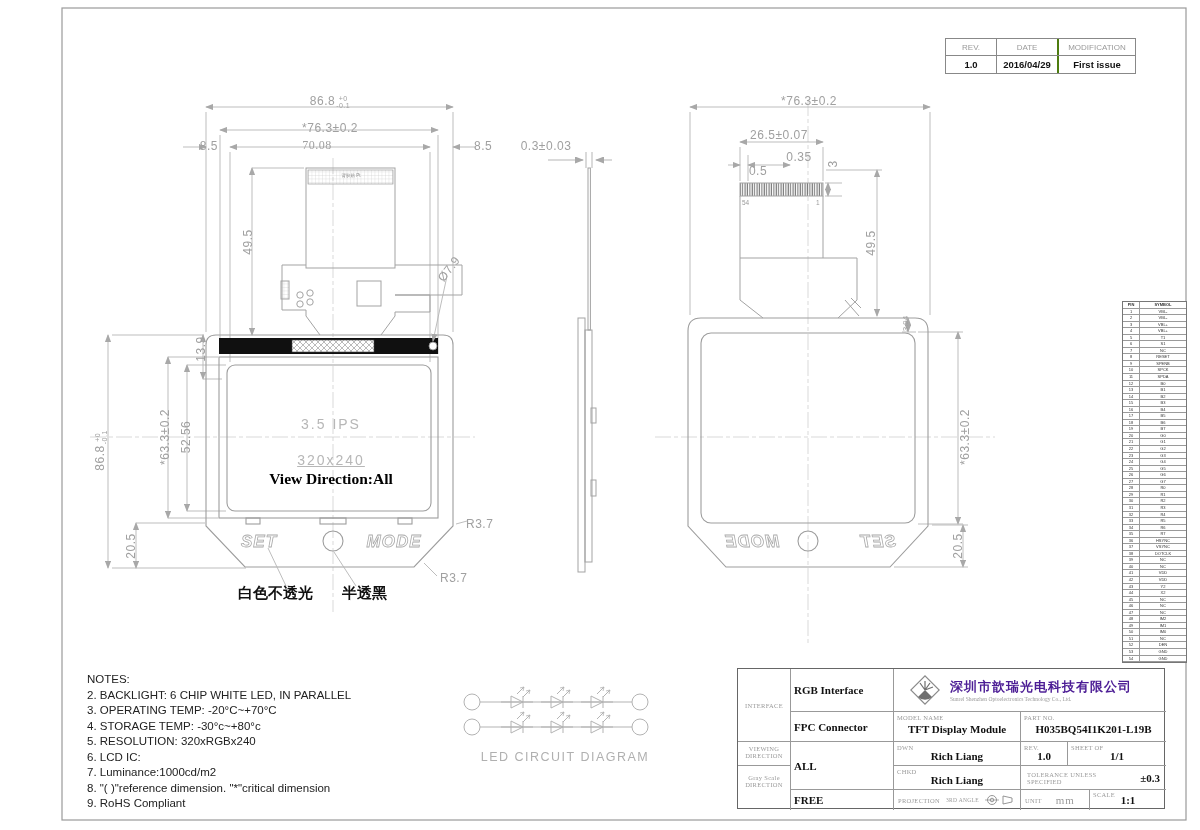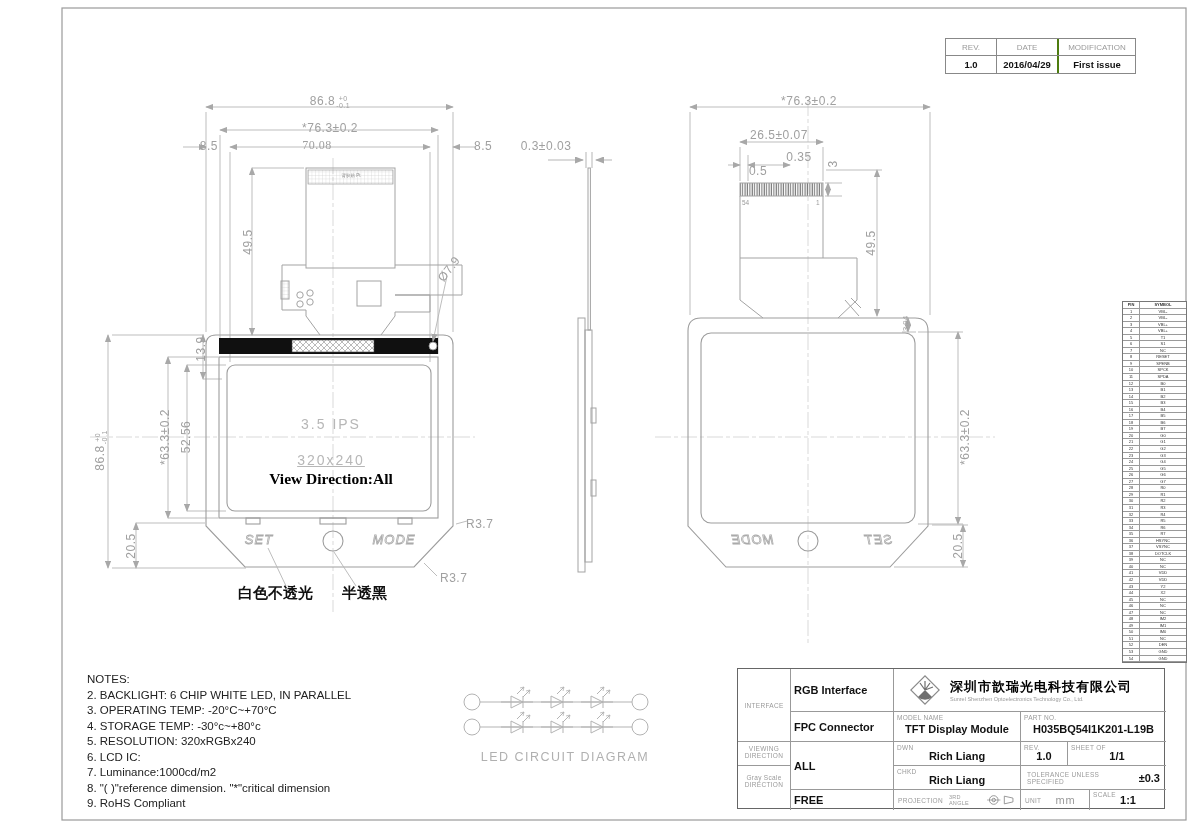--- a/index.html
+++ b/index.html
@@ -5,21 +5,21 @@
   html,body{margin:0;padding:0;background:#fff;}
   #sheet{position:relative;width:1200px;height:830px;background:#fff;overflow:hidden;
          font-family:"Liberation Sans",sans-serif;}
   .abs{position:absolute;}
   
   .dim{position:absolute;color:#a0a0a0;font-size:12px;letter-spacing:.5px;text-align:center;white-space:nowrap;}
   .vdim{transform:rotate(-90deg);transform-origin:center;}
   .tolstack{display:inline-flex;flex-direction:column;vertical-align:middle;font-size:7px;line-height:7px;margin-left:1px;}
   .micro{font-size:8px;letter-spacing:0;}
   
-  .outl{color:#c4c4c4;font-weight:normal;font-style:italic;font-size:13px;letter-spacing:1px;}
+  .outl{color:#c4c4c4;font-weight:bold;font-style:italic;font-size:17px;letter-spacing:1px;}
   @supports (-webkit-text-stroke:1px #000){
     .outl{color:transparent;-webkit-text-stroke:0.8px #aaaaaa;}
   }
   .mirror{transform:scaleX(-1);}
   
   .glass{position:absolute;color:#b7b7b7;font-size:14px;letter-spacing:2px;text-align:center;}
   .viewdir{position:absolute;color:#000;font-family:"Liberation Serif",serif;font-weight:bold;font-size:15.5px;text-align:center;}
   .cnlabel{position:absolute;color:#111;font-size:15px;font-weight:bold;white-space:nowrap;}
   
   .notes{position:absolute;left:68px;top:672px;color:#222;font-size:11.5px;line-height:15.5px;margin-left:19px;}
@@ -33,21 +33,21 @@
   
   .rev-table{position:absolute;left:945px;top:38px;width:191px;border:1px solid #888;box-sizing:border-box;}
   .rev-row{display:flex;height:17px;box-sizing:border-box;}
   .rev-row.h{border-bottom:1px solid #888;color:#9a9a9a;font-size:8px;}
   .rev-row.v{color:#111;font-size:9.5px;font-weight:bold;}
   .rev-c{display:flex;align-items:center;justify-content:center;box-sizing:border-box;}
   .rc1{width:51px;border-right:1px solid #888;}
   .rc2{width:62px;border-right:2px solid #4d7c0f;}
   .rc3{flex:1;}
   
-  .tb{position:absolute;left:737px;top:668px;width:428px;height:141px;border:1.2px solid #666;box-sizing:border-box;font-family:Liberation Sans, sans-serif;}
+  .tb{position:absolute;left:737px;top:668px;width:428px;height:141px;border:1.2px solid #666;box-sizing:border-box;font-family:Liberation Serif, serif;}
   .tbc{position:absolute;box-sizing:border-box;border-right:1px solid #999;border-bottom:1px solid #999;}
   .tbl{color:#9a9a9a;font-size:6.5px;letter-spacing:.3px;}
   .tbv{color:#111;font-size:11px;font-weight:bold;}
   .cellpad{padding:2px 3px;}
   .ledlabel{position:absolute;color:#b0b0b0;font-size:12.5px;letter-spacing:1.5px;}
   .fpcband-txt{position:absolute;color:#8a8a8a;font-size:4.5px;letter-spacing:0;}
   .pinno{position:absolute;color:#9a9a9a;font-size:6.5px;}
 </style>
 </head>
 <body>
@@ -599,21 +599,21 @@
     </div>
     <div class="tbc tbv cellpad" style="left:53px;top:121px;width:103px;height:20px;display:flex;align-items:center;border-bottom:none;">FREE</div>
 
     <div class="tbc" style="left:156px;top:0;width:272px;height:43px;border-right:none;display:flex;align-items:center;gap:8px;padding-left:14px;">
       <svg width="34" height="34" viewBox="0 0 34 34">
         <rect x="7" y="7" width="20" height="20" transform="rotate(45 17 17)" fill="none" stroke="#8a8a8a" stroke-width="1.2"></rect>
         <path d="M17,17 L10,24 A10,10 0 0 0 24,24 Z" fill="#6f6f6f"></path>
         <path d="M17,17 L12,10 M17,17 L17,8 M17,17 L22,10 M17,17 L25,14" stroke="#6f6f6f" stroke-width="1.2"></path>
       </svg>
       <div>
-        <div style="color:#000000;font-weight:bold;font-size:13px;letter-spacing:1px;">深圳市歆瑞光电科技有限公司</div>
+        <div style="color:#4c1d95;font-weight:bold;font-size:13px;letter-spacing:1px;">深圳市歆瑞光电科技有限公司</div>
         <div style="color:#9a9a9a;font-size:5.5px;">Sunrel Shenzhen Optoelectronics Technology Co., Ltd.</div>
       </div>
     </div>
 
     <div class="tbc" style="left:156px;top:43px;width:127px;height:30px;">
       <div class="tbl cellpad">MODEL NAME</div>
       <div class="tbv" style="text-align:center;">TFT Display Module</div>
     </div>
     <div class="tbc" style="left:283px;top:43px;width:145px;height:30px;border-right:none;">
       <div class="tbl cellpad">PART NO.</div>

